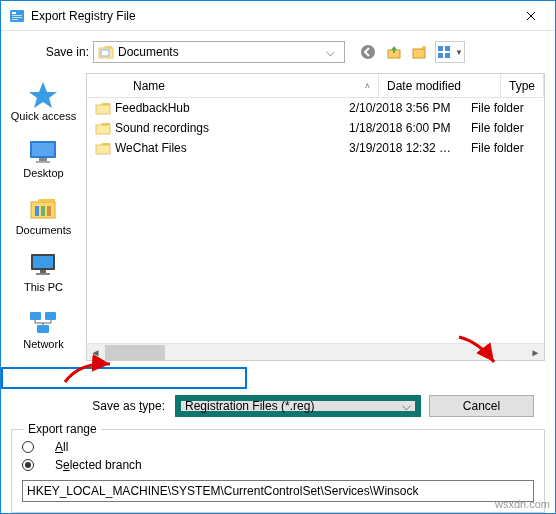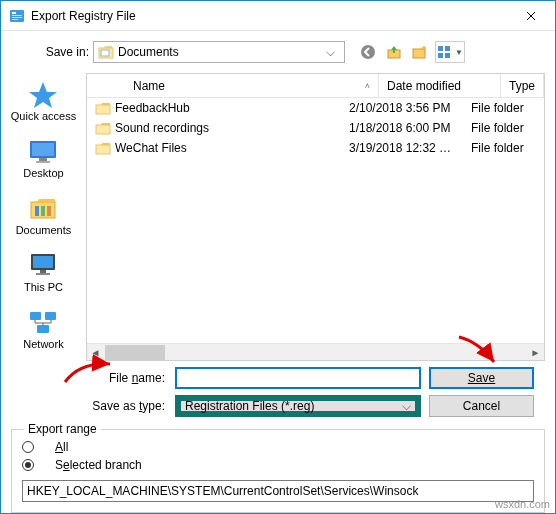--- a/index.html
+++ b/index.html
@@ -224,28 +224,22 @@
         <div class="hscroll-btn">◄</div>
         <div class="hscroll-thumb"></div>
         <div style="flex:1"></div>
         <div class="hscroll-btn">►</div>
       </div>
     </div>
   </div>
 
   <div class="form-section">
     <div class="form-row">
-      <div class="form-label">File <u>n</u>ame:</div>
       <div class="form-input focus">
         <input type="text" value="" style="">
-      </div>
-      <div class="right-btns">
-        <div class="dlg-btn primary">
-            <span style="text-decoration:underline">Save</span>
-          </div>
       </div>
     </div>
     <div class="form-row">
       <div class="form-label">Save as <u>t</u>ype:</div>
       <div class="form-combo">
         <span>Registration Files (*.reg)</span>
         <span style="color:#555">⌵</span>
       </div>
       <div class="right-btns">
         <div class="dlg-btn">Cancel</div>

